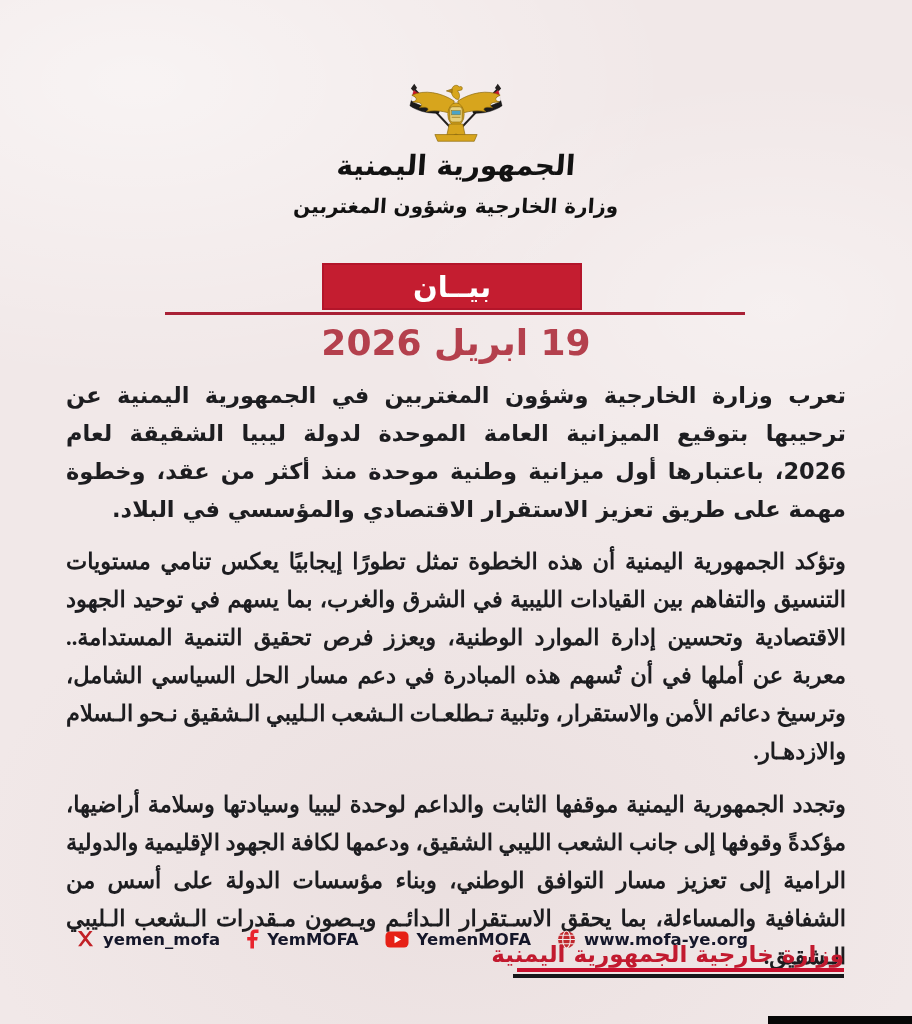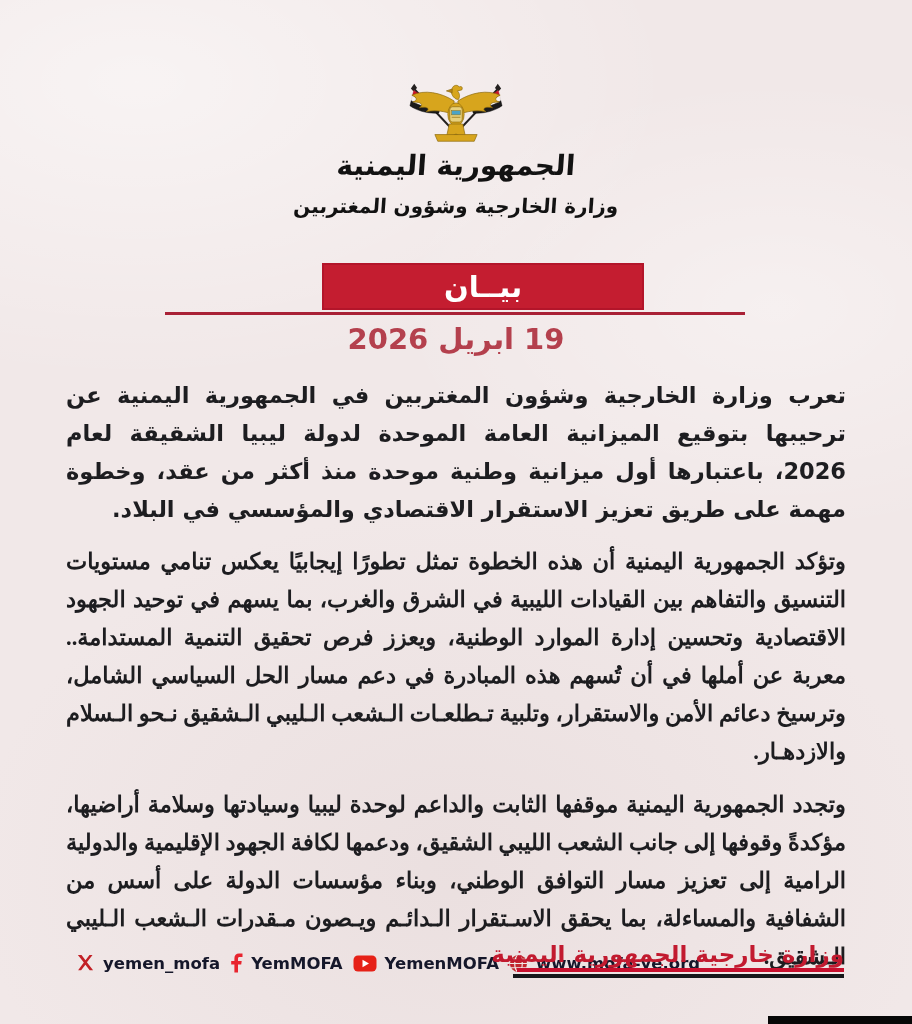--- a/index.html
+++ b/index.html
@@ -38,21 +38,21 @@
     color: #121212;
     font-weight: bold;
     transform: skewX(-4deg);
   }
   .callig1 { top: 149px; font-size: 28px; letter-spacing: 0.5px; }
   .callig2 { top: 194px; font-size: 20px; }
   .banner {
     position: absolute;
     top: 263px;
     left: 322px;
-    width: 322px;
+    width: 260px;
     height: 47px;
     background: #c41d30;
     box-shadow: inset 0 0 0 2px #b3152a;
     color: #ffffff;
     font-size: 29px;
     font-weight: bold;
     display: flex;
     align-items: center;
     justify-content: center;
     direction: rtl;
@@ -67,45 +67,45 @@
     background: #a92136;
     z-index: 1;
   }
   .date {
     position: absolute;
     top: 322px;
     left: 0;
     right: 0;
     text-align: center;
     direction: rtl;
-    font-size: 29px;
+    font-size: 36px;
     font-weight: bold;
     color: #b4404d;
   }
   .body {
     position: absolute;
     top: 372px;
     left: 66px;
     right: 66px;
     direction: rtl;
     text-align: justify;
     color: #1d1d20;
     font-size: 22.5px;
     font-weight: bold;
     line-height: 38px;
   }
   .body p { margin: 4px 0 15px 0; }
   .body p.stretch-last { text-align-last: justify; font-family: Liberation Serif, serif; }
   .footer-social {
     position: absolute;
-    top: 948px;
+    top: 924px;
     left: 76px;
     height: 30px;
     display: flex;
-    gap: 10px;
+    gap: 26px;
     direction: ltr;
   }
   .social-item {
     display: flex;
     align-items: center;
     gap: 8px;
     font-size: 16.5px;
     font-weight: bold;
     color: #15172a;
     white-space: nowrap;

